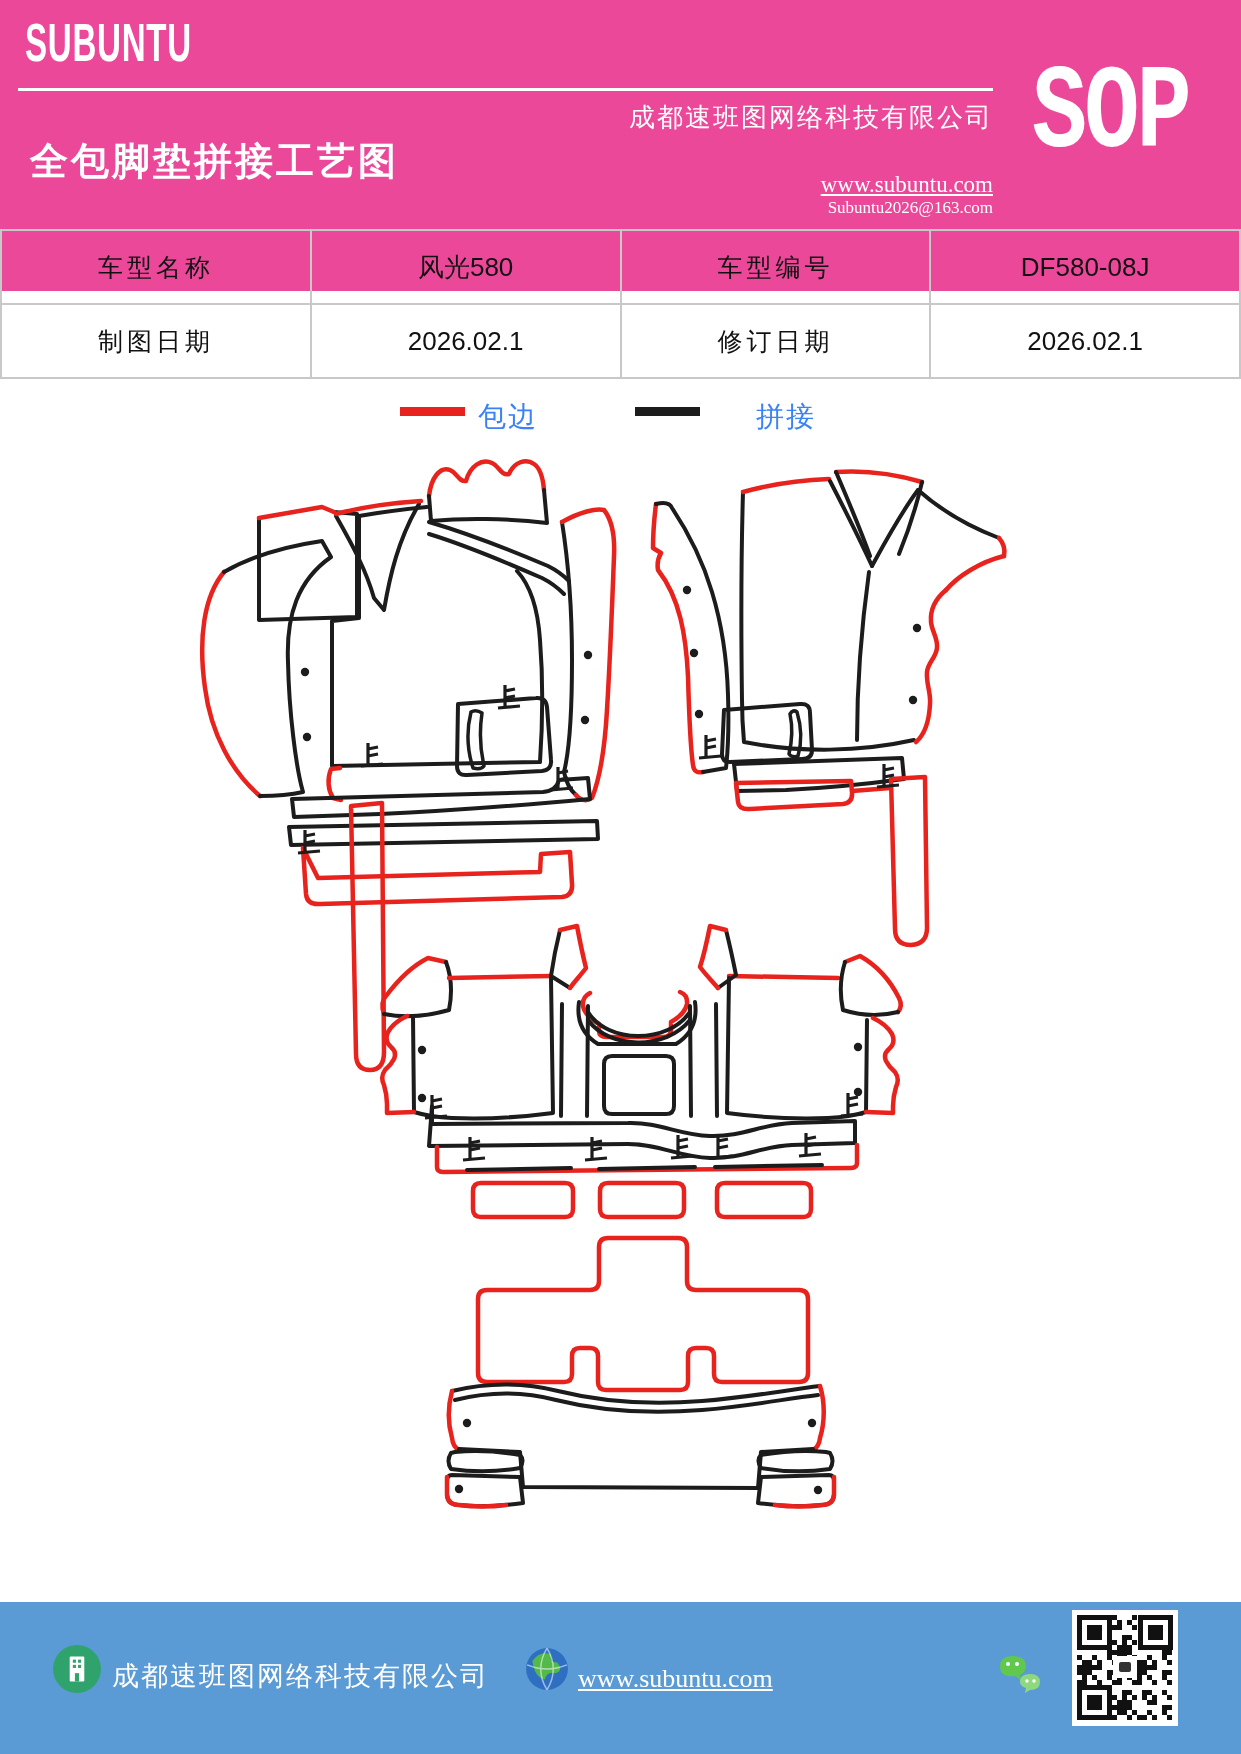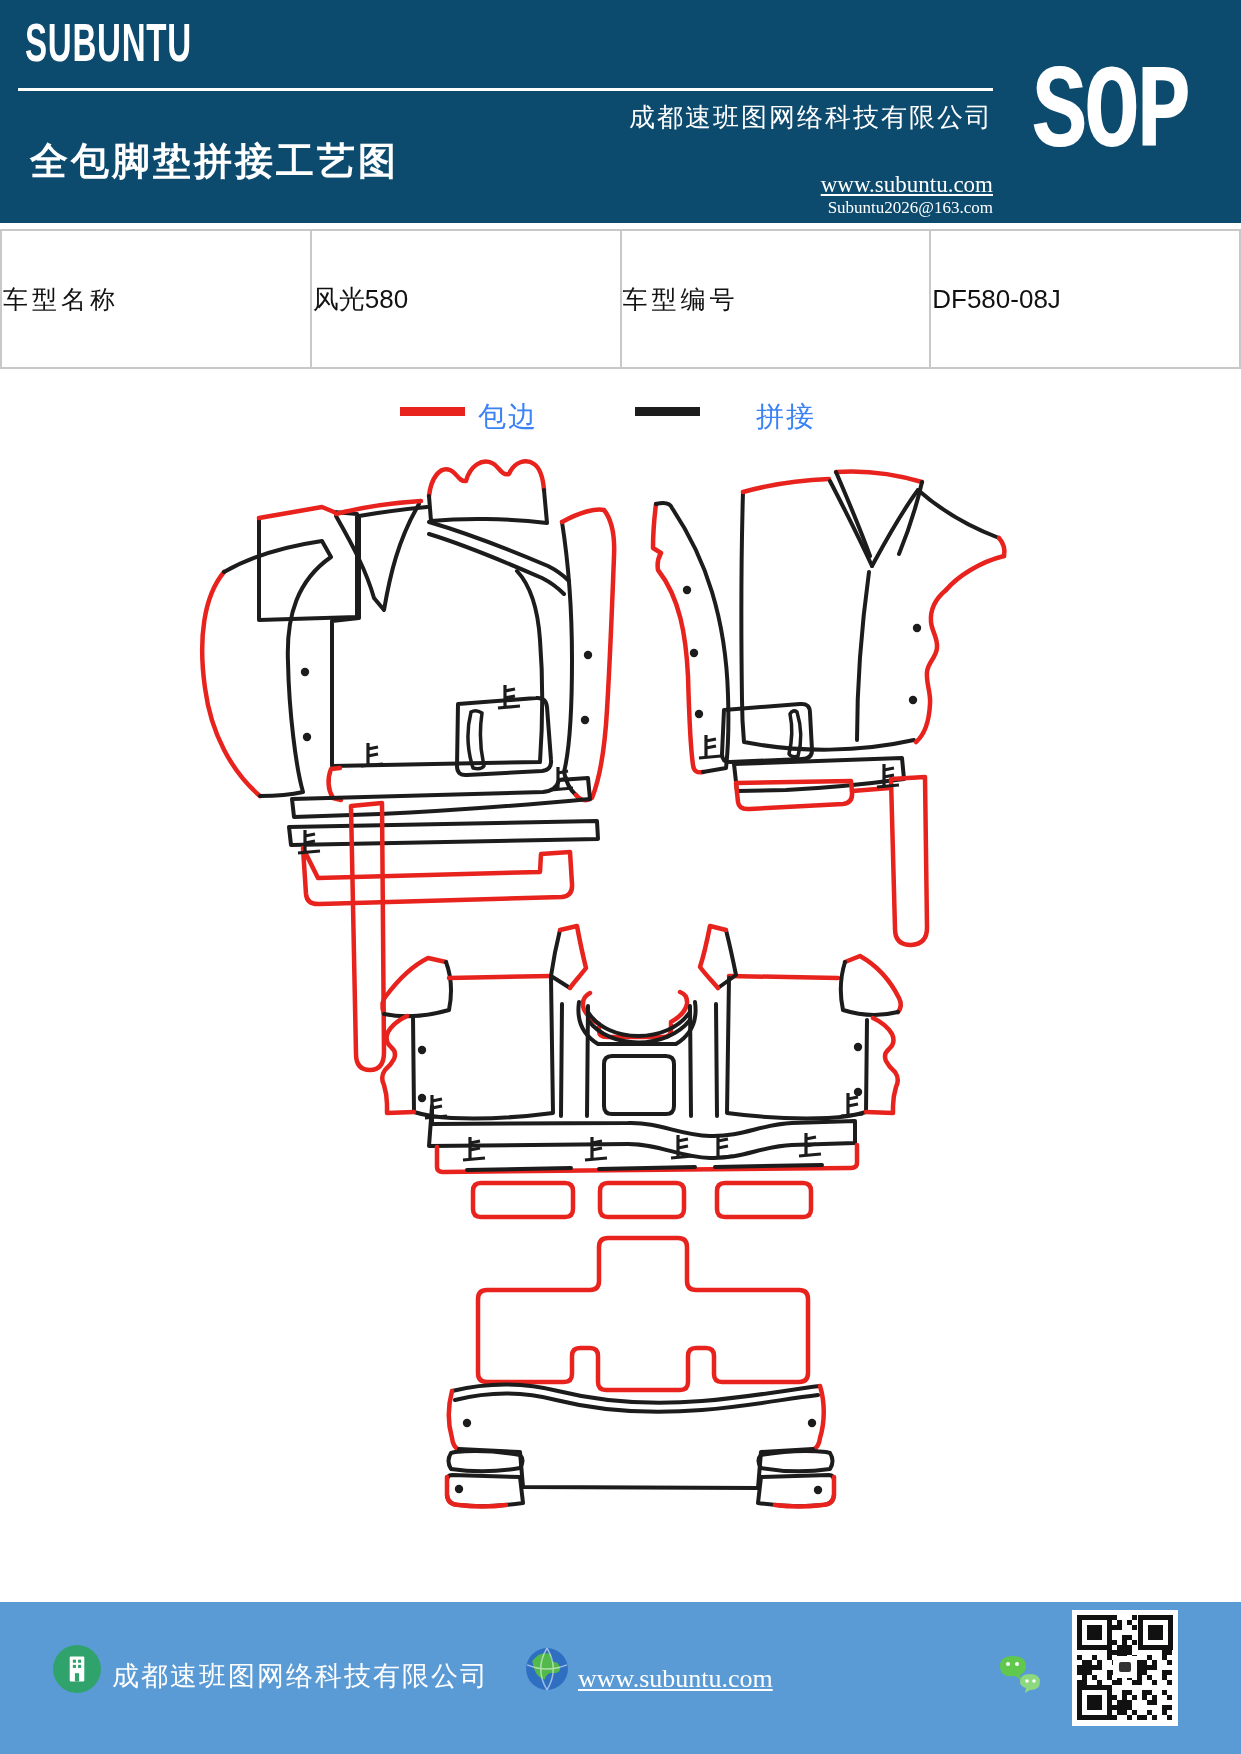--- a/index.html
+++ b/index.html
@@ -1,36 +1,36 @@
 <!DOCTYPE html>
 <html><head>
 <meta charset="utf-8">
 <style>
   html,body{margin:0;padding:0;background:#e9e9e9;}
   .page{position:relative;width:1241px;height:1754px;background:#ffffff;margin:0 auto;
         font-family:"Liberation Sans",sans-serif;overflow:hidden;}
   
-  .header{position:absolute;left:0;top:0;width:1241px;height:223px;background:#0c4a6e;}
+  .header{position:absolute;left:0;top:0;width:1241px;height:291px;background:#ec4899;}
   .logo{position:absolute;left:25px;top:12px;color:#fff;font-size:46px;font-weight:bold;
         transform:scaleX(.72) scaleY(1.15);transform-origin:left top;letter-spacing:1px;}
   .header-rule{position:absolute;left:18px;top:88px;width:975px;height:3px;background:#fff;}
   .header-company{position:absolute;right:248px;top:100px;color:#fff;font-size:26px;
         font-family:"Liberation Serif",serif;letter-spacing:2px;}
   .sop{position:absolute;left:1032px;top:46px;color:#fff;font-size:92px;font-weight:bold;
         font-family:"Liberation Mono",monospace;letter-spacing:-3px;
         transform:scaleY(1.30);transform-origin:left top;}
   .doc-title{position:absolute;left:30px;top:136px;color:#fff;font-size:38px;font-weight:bold;letter-spacing:3px;}
   .header-www{position:absolute;right:248px;top:172px;color:#fff;font-size:23px;
         font-family:"Liberation Serif",serif;text-decoration:underline;}
   .header-mail{position:absolute;right:248px;top:198px;color:#fff;font-size:17px;
         font-family:"Liberation Serif",serif;}
   
   .info-table{position:absolute;left:0;top:229px;width:1241px;height:140px;
         border-collapse:collapse;table-layout:fixed;}
-  .info-table td{border:2px solid #c8c8c8;vertical-align:middle;
+  .info-table td{border:2px solid #c8c8c8;text-align:center;vertical-align:middle;
         font-size:25px;color:#111;height:70px;}
   .info-table td.lbl{font-family:"Liberation Serif",serif;letter-spacing:4px;}
   .info-table td.val{font-family:"Liberation Sans",sans-serif;font-size:26px;}
   
   .legend{position:absolute;left:0;top:0;width:1241px;}
   .sw{position:absolute;height:9px;width:65px;}
   .sw-red{left:400px;top:407px;background:#e8231d;}
   .sw-black{left:635px;top:407px;background:#1c1c1c;}
   .legend-label{position:absolute;top:398px;font-size:28px;color:#3b82f6;
         font-family:"Liberation Serif",serif;letter-spacing:2px;}
@@ -65,20 +65,26 @@
     <div class="header-mail">Subuntu2026@163.com</div>
   </div>
 
   <table class="info-table">
     <tbody>
         <tr>
       <td class="lbl">车型名称</td>
       <td class="val">风光580</td>
       <td class="lbl">车型编号</td>
       <td class="val">DF580-08J</td>
+    </tr>
+    <tr>
+      <td class="lbl">制图日期</td>
+      <td class="val">2026.02.1</td>
+      <td class="lbl">修订日期</td>
+      <td class="val">2026.02.1</td>
     </tr>
   </tbody>
     </table>
 
   <div class="legend">
     <div class="sw sw-red"></div>
     <div class="legend-label l1">包边</div>
     <div class="sw sw-black"></div>
     <div class="legend-label l2">拼接</div>
   </div>

